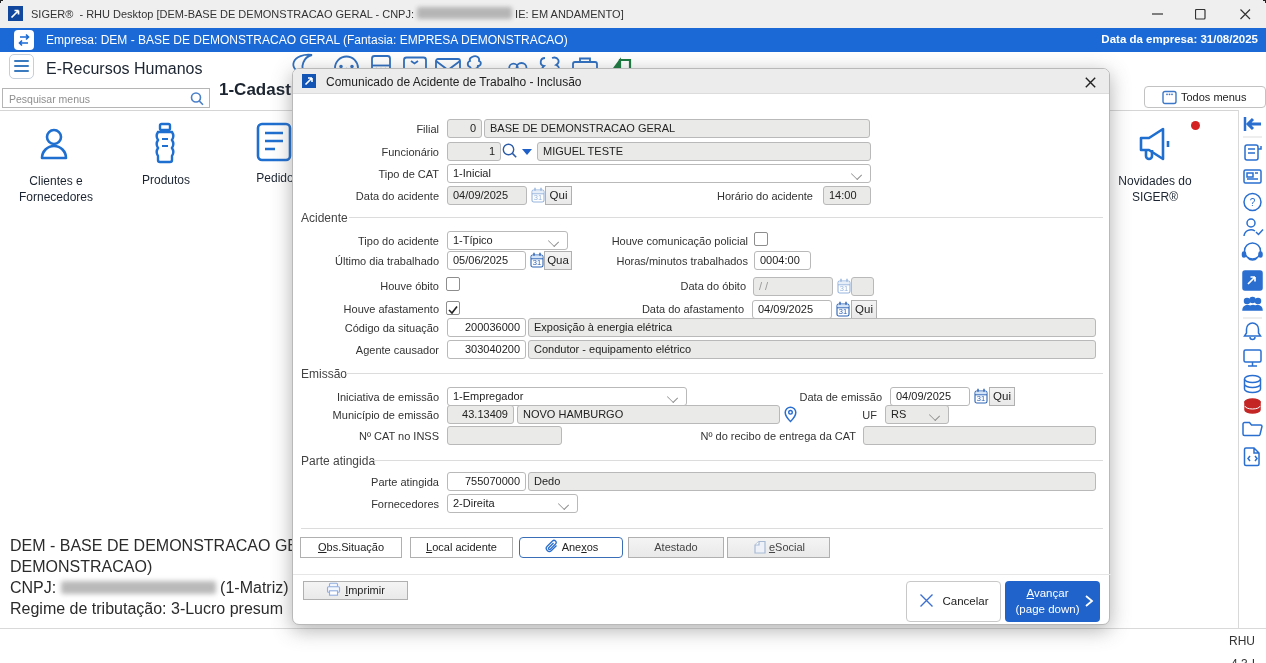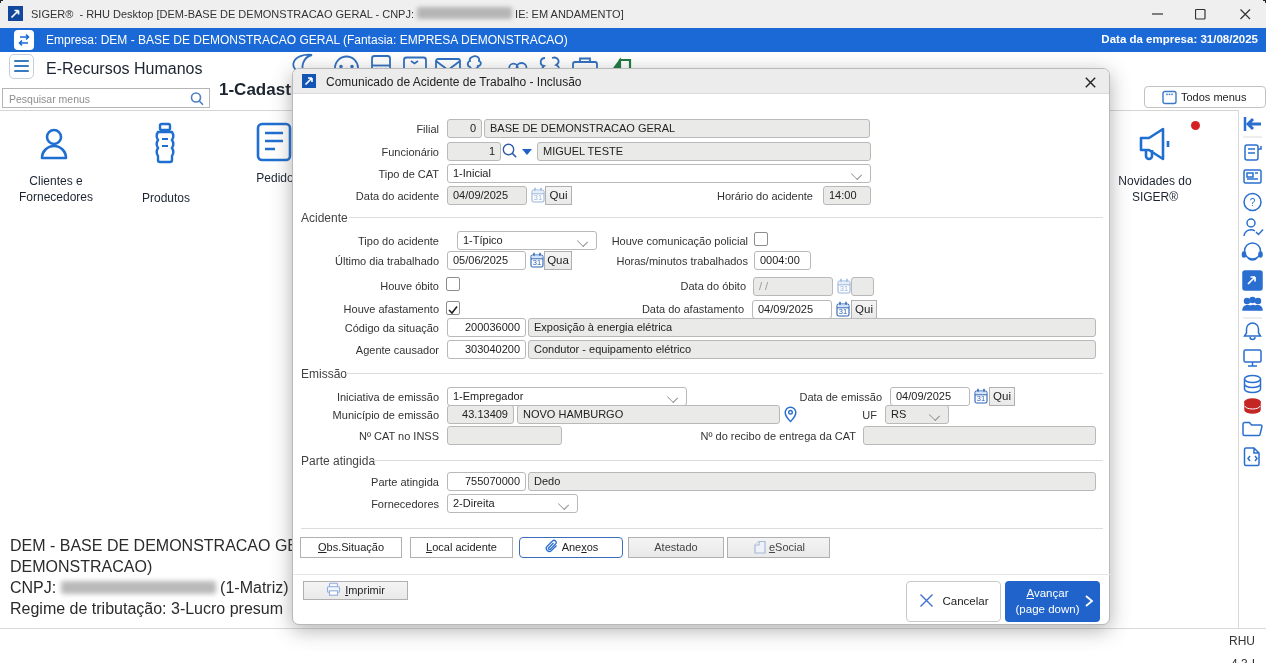--- a/index.html
+++ b/index.html
@@ -139,21 +139,21 @@
       <circle cx="19" cy="12" r="7" stroke="#1f6fd0" stroke-width="2.6" fill="none"></circle>
       <path d="M7 33 a12 12 0 0 1 24 0 z" stroke="#1f6fd0" stroke-width="2.6" fill="none" stroke-linejoin="round"></path>
     </svg>
 <div class="tilelabel" style="margin-top:6px;">Clientes e Fornecedores</div></div>
 <div class="abs" id="tile-pr" style="left:125px;top:122px;width:82px;">
 <svg width="40" height="42" viewBox="0 0 40 42" style="margin-left:20px;">
       <rect x="15" y="2" width="10" height="6" rx="1.5" stroke="#1f6fd0" stroke-width="2.4" fill="none"></rect>
       <path d="M13 10 h14 c2 3 2 5-0 8 c2 3 2 5 0 8 c2 3 2 5 0 8 v4 a2 2 0 0 1 -2 2 h-10 a2 2 0 0 1 -2 -2 v-4 c-2-3-2-5 0-8 c-2-3-2-5 0-8 c-2-3-2-5 0-8 z" stroke="#1f6fd0" stroke-width="2.4" fill="none"></path>
       <path d="M17 17 h6 M17 24 h6" stroke="#1f6fd0" stroke-width="2"></path>
     </svg>
-<div class="tilelabel" style="margin-top:22px;">Produtos</div></div>
+<div class="tilelabel" style="margin-top:4px;">Produtos</div></div>
 <div class="abs" id="tile-pe" style="left:238px;top:122px;width:80px;">
 <svg width="36" height="40" viewBox="0 0 36 40" style="margin-left:18px;">
       <rect x="2" y="2" width="32" height="36" rx="4" stroke="#1f6fd0" stroke-width="2.6" fill="none"></rect>
       <path d="M9 11 h18 M9 19 h18 M9 27 h10" stroke="#1f6fd0" stroke-width="2.4"></path>
     </svg>
 <div class="tilelabel" style="margin-top:4px;">Pedidos</div></div>
 <div class="abs" id="tile-nv" style="left:1114px;top:125px;width:82px;">
 <svg width="40" height="38" viewBox="0 0 40 38" style="margin-left:23px;">
       <path d="M4 13 h8 l14 -9 v30 l-14 -9 h-8 z" stroke="#1f6fd0" stroke-width="2.6" fill="none" stroke-linejoin="round"></path>
       <path d="M9 25 v6 a3 3 0 0 0 6 0 v-6" stroke="#1f6fd0" stroke-width="2.6" fill="none"></path>
@@ -234,21 +234,21 @@
       <path d="M1 6.8 h12" stroke="#96b4dc" stroke-width="1"></path>
       <path d="M4 0.8 v3 M10 0.8 v3" stroke="#96b4dc" stroke-width="1.4"></path>
       <text x="7" y="13.4" font-size="7.5" fill="#96b4dc" text-anchor="middle" font-family="Liberation Sans">31</text>
     </svg>
     <div class="btn dow" style="left:252px;top:117px;width:27px;">Qui</div>
     <div class="lab" style="right:296px;top:121px;">Horário do acidente</div>
     <div class="bx ro padl" style="left:530px;top:117px;width:48px;">14:00</div>
     <div class="seclab" style="left:8px;top:142px;">Acidente</div>
     <div class="secline" style="left:56px;top:148px;width:754px;"></div>
     <div class="lab" style="right:670px;top:166px;">Tipo do acidente</div>
-    <div class="bx padl selbx" style="left:154px;top:162px;width:140px;margin-left:10px;">1-Típico</div>
+    <div class="bx padl selbx" style="left:154px;top:162px;width:121px;">1-Típico</div>
     <div class="lab" style="right:361px;top:166px;">Houve comunicação policial</div>
     <div class="cb" style="left:461px;top:163px;"></div>
     <div class="lab" style="right:670px;top:186px;">Último dia trabalhado</div>
     <div class="bx padl" style="left:154px;top:182px;width:79px;">05/06/2025</div>
     <svg class="abs" style="left:237px;top:183px" width="14" height="16" viewBox="0 0 14 16">
       <rect x="1" y="3" width="12" height="12" rx="1.8" stroke="#2b62b4" stroke-width="1.1" fill="#fff"></rect>
       <rect x="1.6" y="3.6" width="10.8" height="2.7" fill="#d4e4f8"></rect>
       <path d="M1 6.8 h12" stroke="#2b62b4" stroke-width="1"></path>
       <path d="M4 0.8 v3 M10 0.8 v3" stroke="#2b62b4" stroke-width="1.4"></path>
       <text x="7" y="13.4" font-size="7.5" fill="#2b62b4" text-anchor="middle" font-family="Liberation Sans">31</text>

